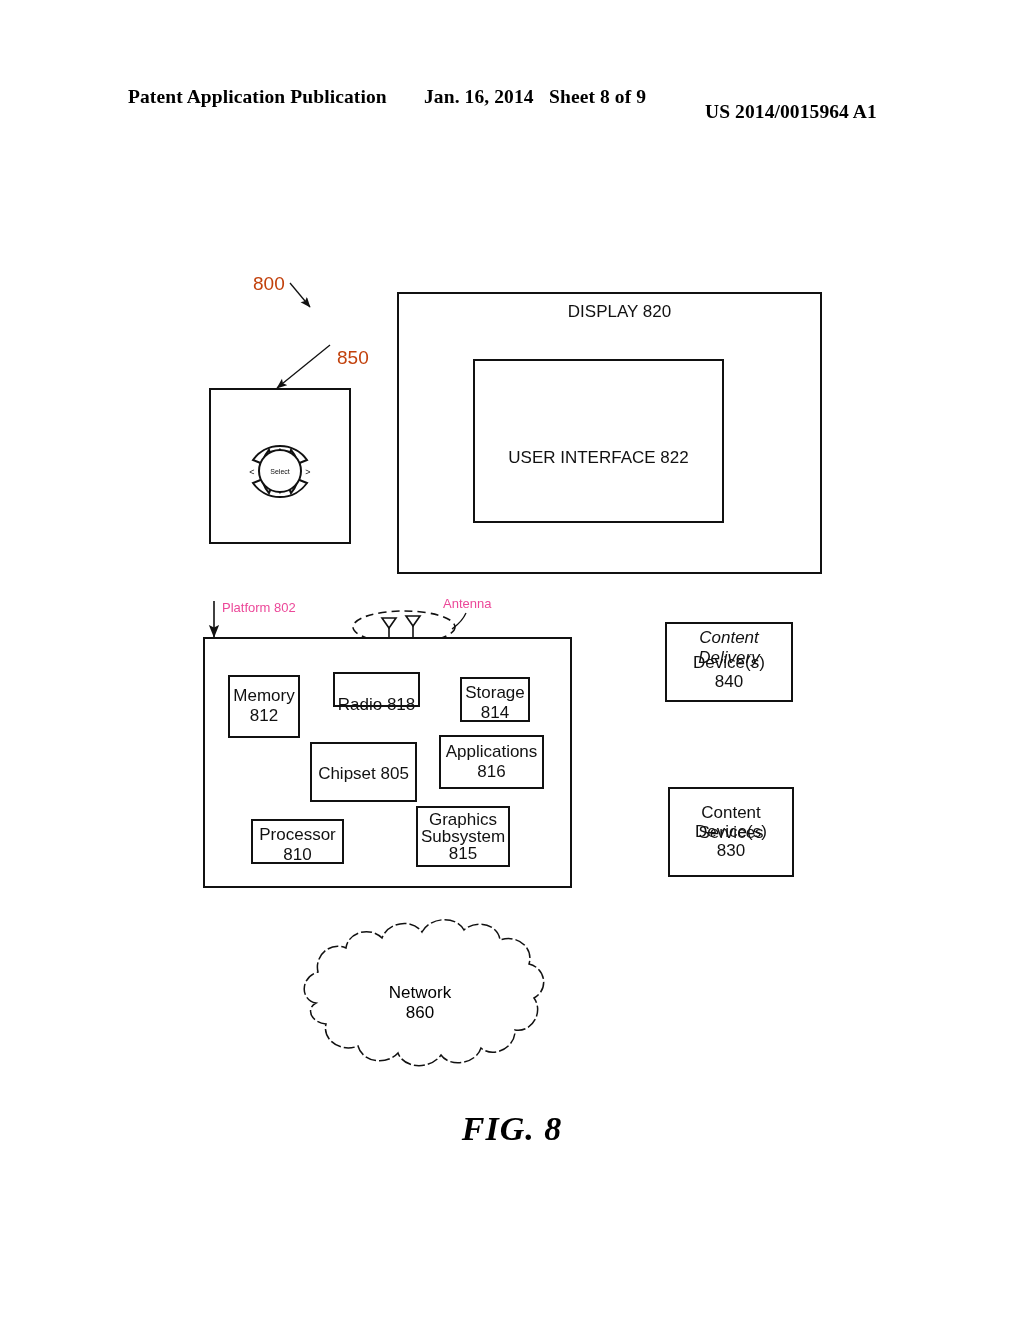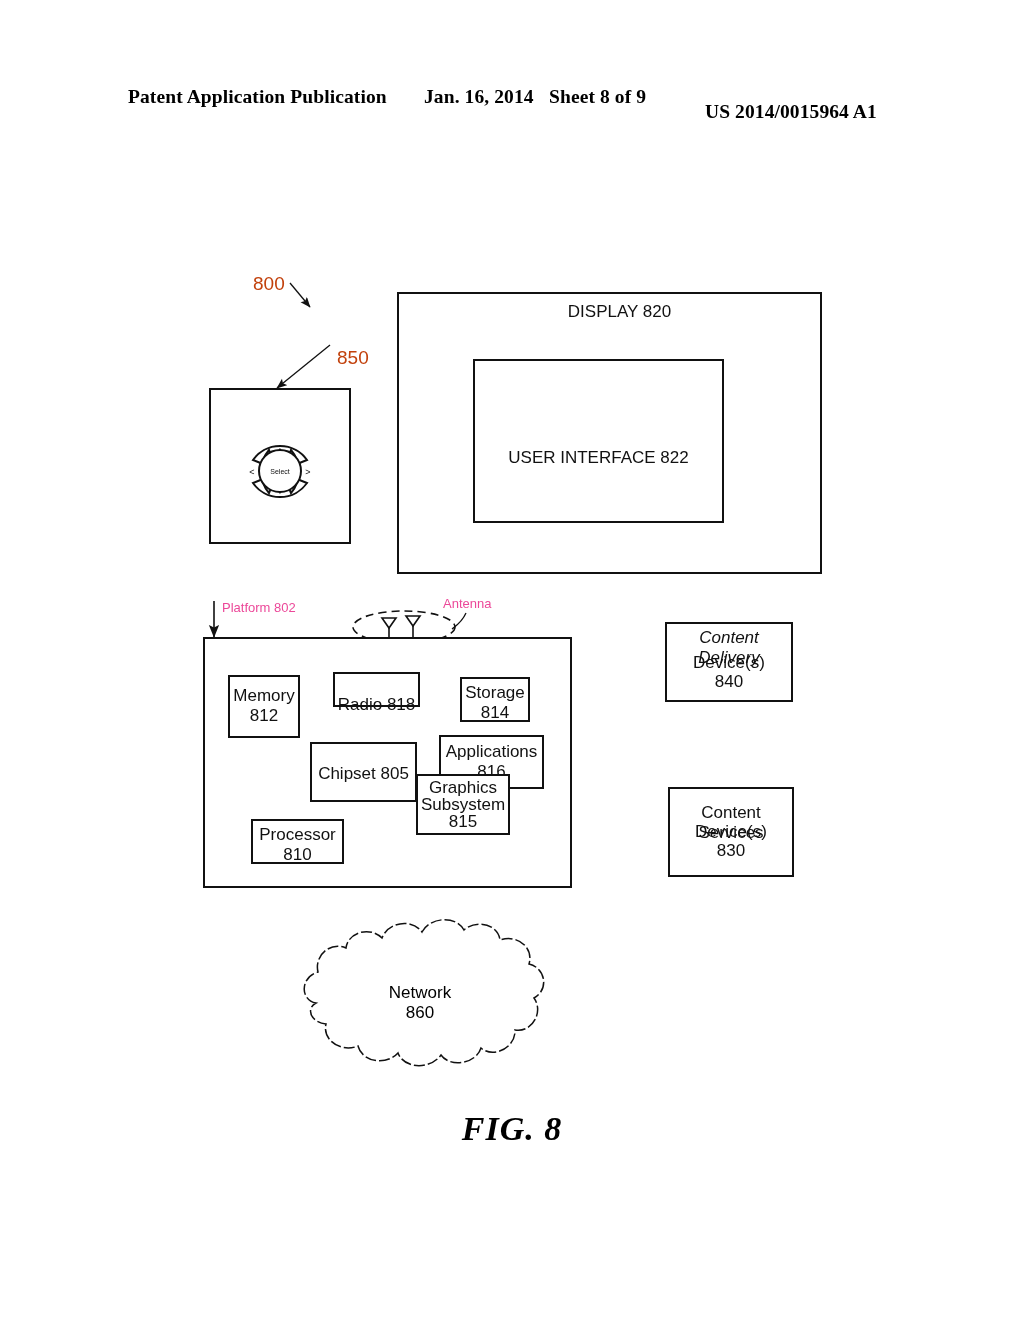--- a/index.html
+++ b/index.html
@@ -248,21 +248,21 @@
 <div class="fig-box thin" style="left:439px; top:735px; width:105px; height:54px;">
   <div class="box-label" style="top:5px;">Applications</div>
   <div class="box-label" style="top:25px;">816</div>
 </div>
 
 <div class="fig-box thin" style="left:251px; top:819px; width:93px; height:45px;">
   <div class="box-label" style="top:4px;">Processor</div>
   <div class="box-label" style="top:24px;">810</div>
 </div>
 
-<div class="fig-box thin" style="left:416px; top:774px; width:94px; height:61px;">
+<div class="fig-box thin" style="left:416px; top:806px; width:94px; height:61px;">
   <div class="box-label" style="top:2px;">Graphics</div>
   <div class="box-label" style="top:19px;">Subsystem</div>
   <div class="box-label" style="top:36px;">815</div>
 </div>
 
 <div class="fig-box" style="left:665px; top:622px; width:128px; height:80px;">
   <div class="box-label" style="top:4px;font-style:italic;">Content Delivery</div>
   <div class="box-label" style="top:29px;">Device(s)</div>
   <div class="box-label" style="top:48px;">840</div>
 </div>

